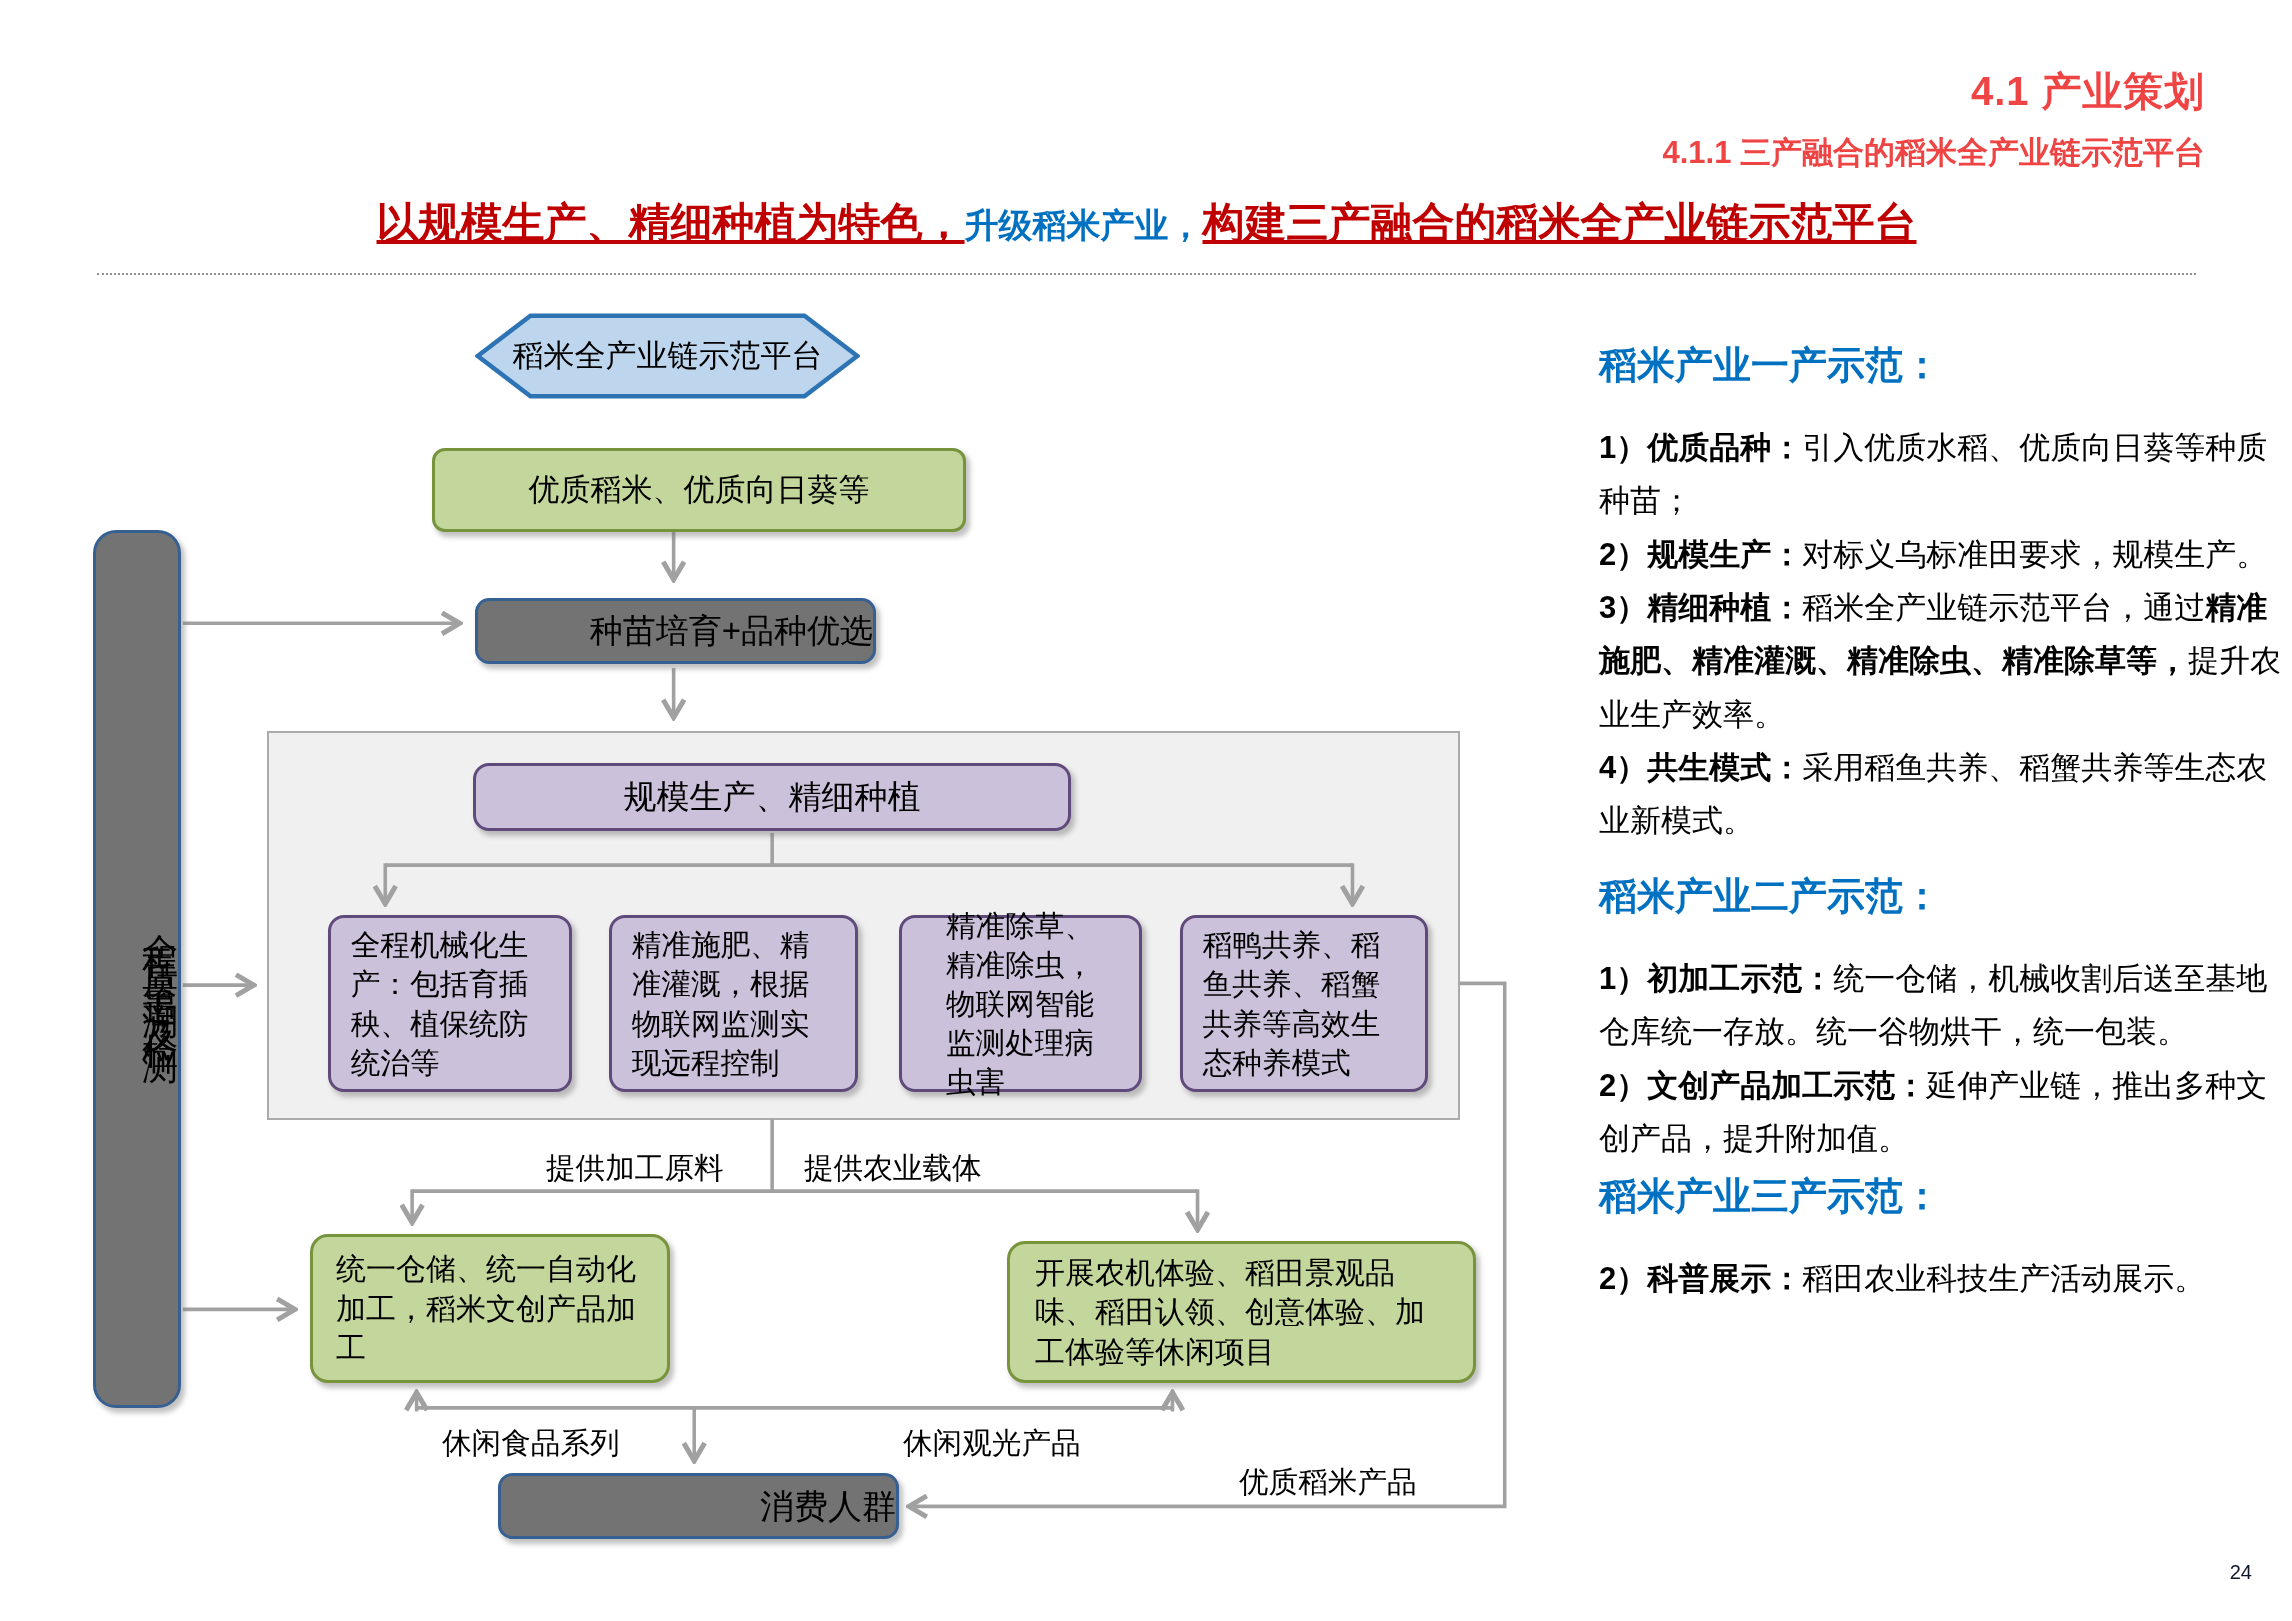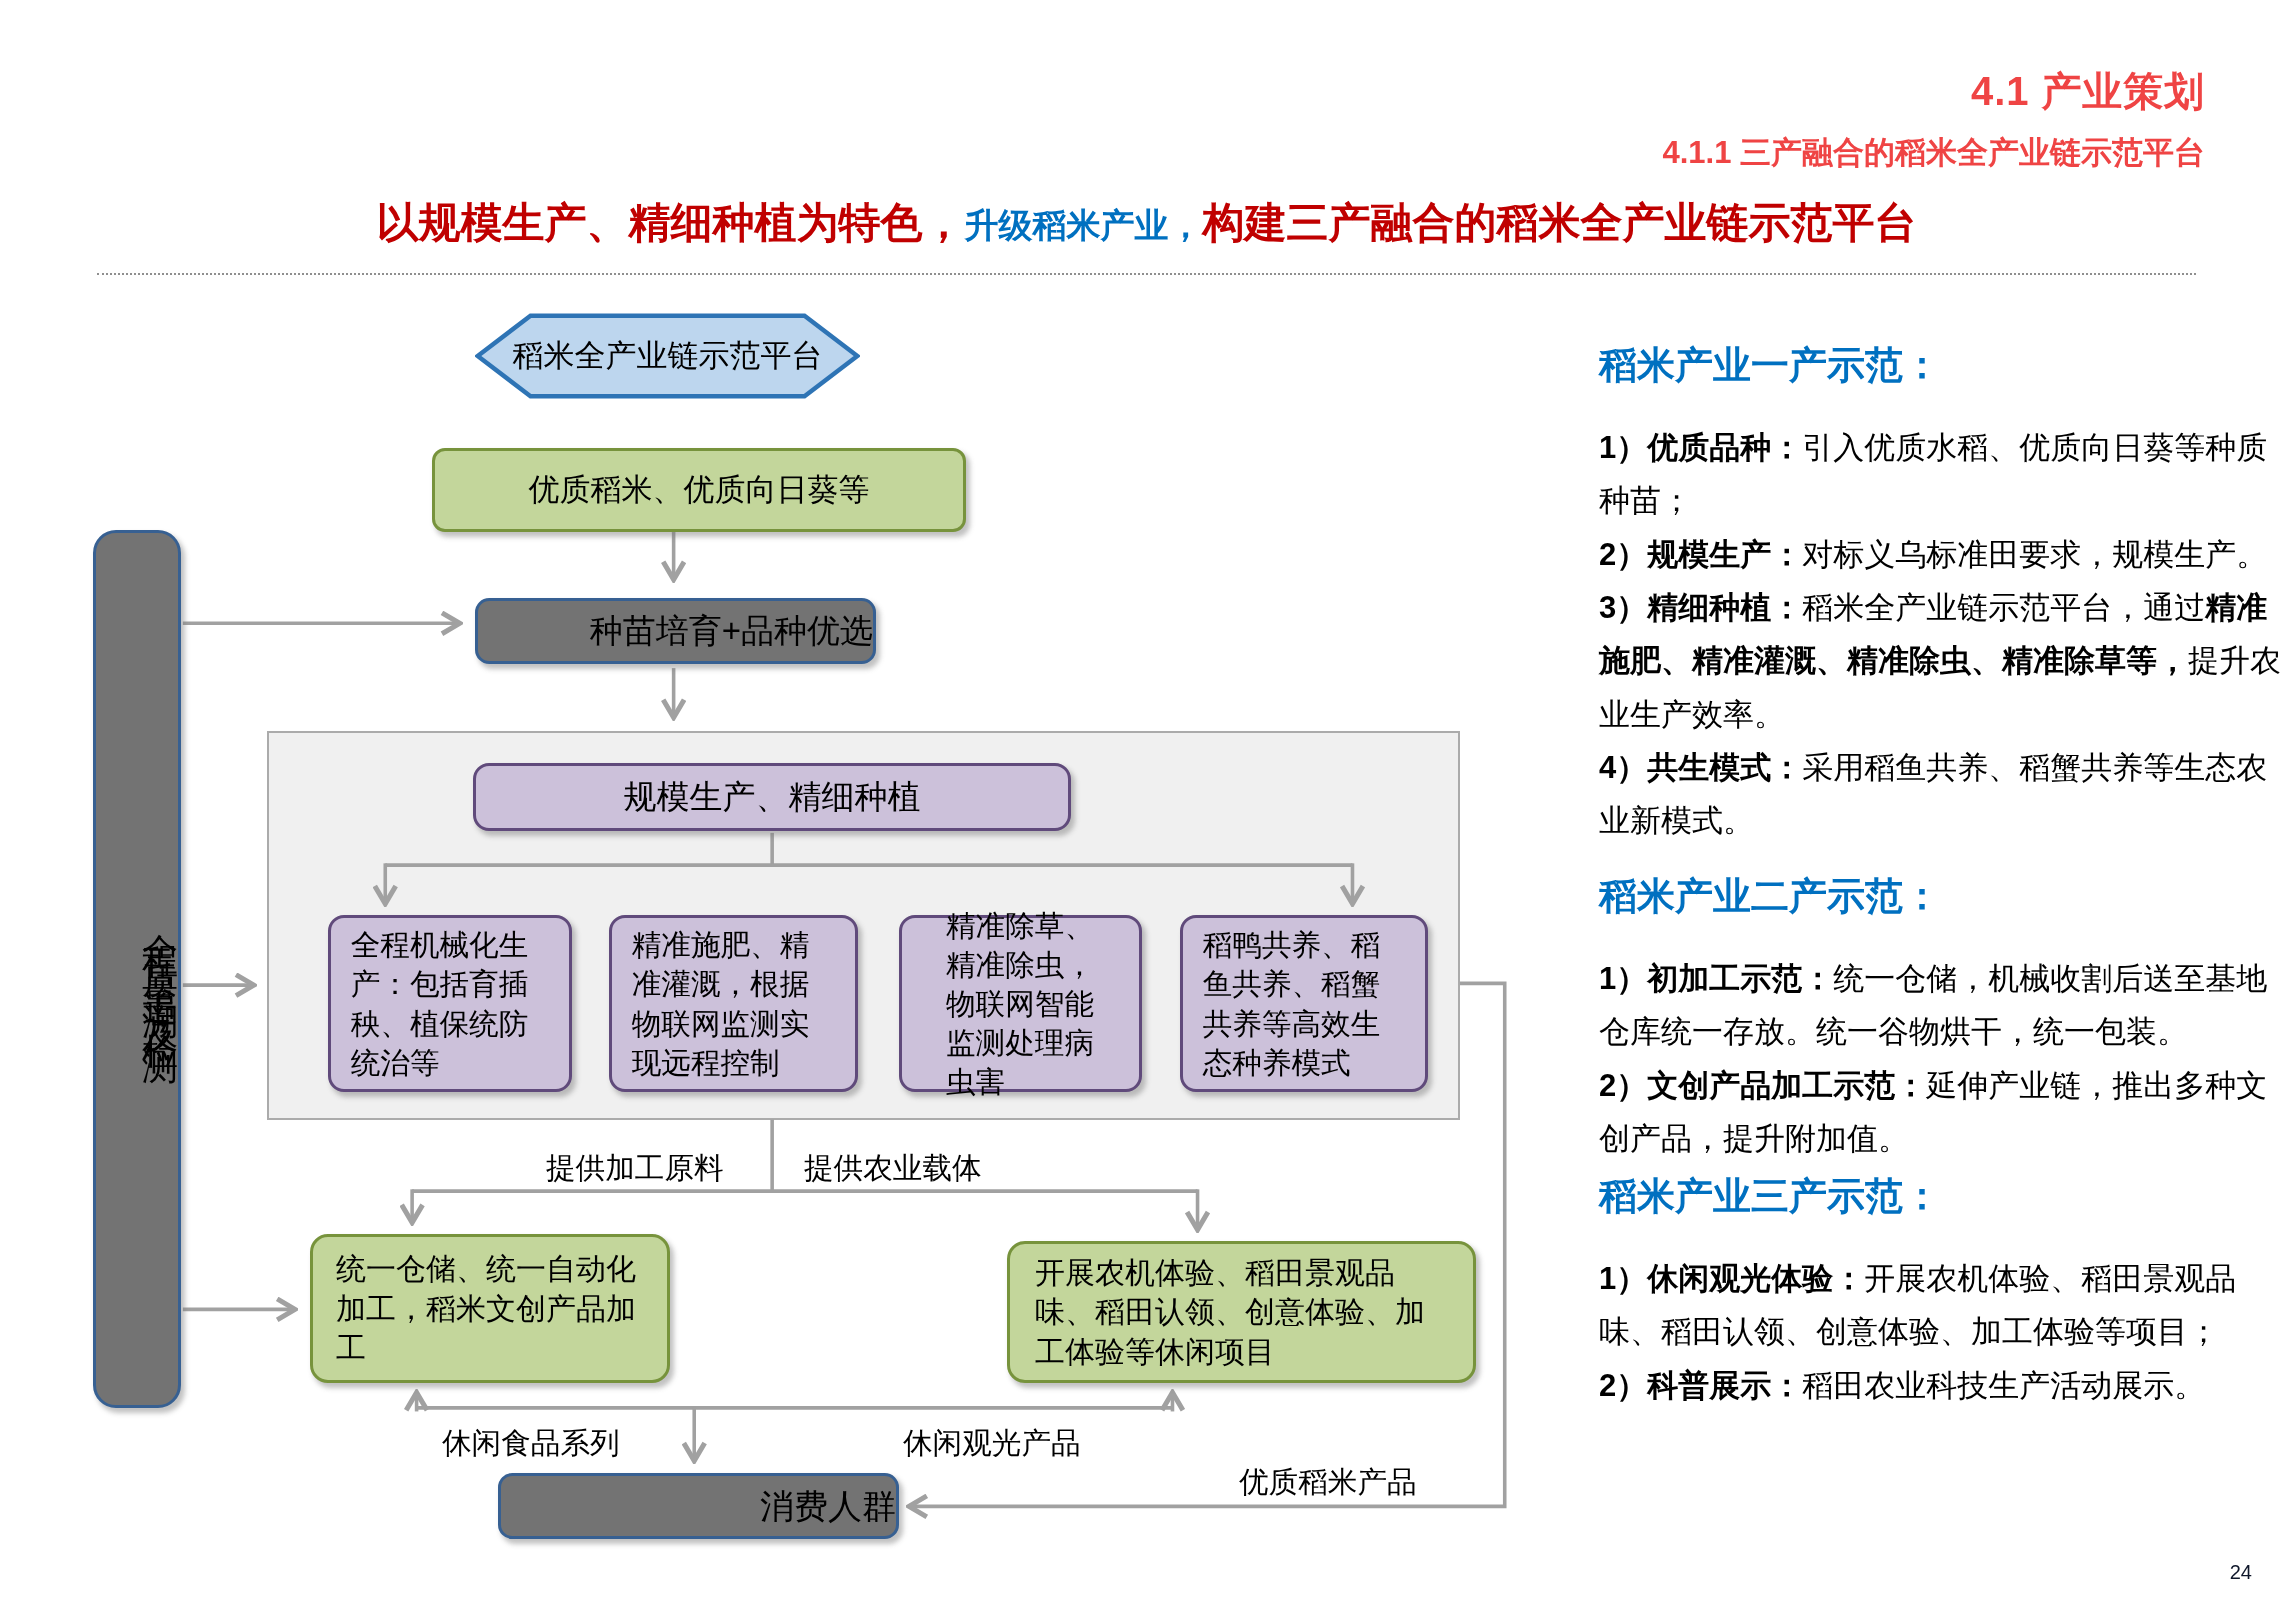--- a/index.html
+++ b/index.html
@@ -6,21 +6,21 @@
   #canvas{position:relative;width:2293px;height:1621px;background:#ffffff;overflow:hidden;
           font-family:"Liberation Sans", sans-serif;color:#000;}
 
   
   #header{position:absolute;right:88px;top:64px;text-align:right;color:#ef4444;z-index:3;}
   #header .h1{font-size:40px;font-weight:bold;letter-spacing:0.9px;}
   #header .h2{font-size:31px;font-weight:bold;margin-top:12.5px;}
 
   
   #main-title{position:absolute;left:0;right:0;top:195px;text-align:center;z-index:3;white-space:nowrap;}
-  .t-red{color:#C00000;font-size:42px;font-weight:bold;}
+  .t-red{color:#C00000;font-size:42px;font-weight:bold;text-decoration:underline;}
   .t-blue{color:#0070C0;font-size:34px;font-weight:bold;}
 
   #separator{position:absolute;left:97px;right:97px;top:273px;border-top:2.7px dotted #8F8F8F;z-index:1;}
 
   
   #connector-layer{position:absolute;left:0;top:0;z-index:1;}
 
   
   #process-container{position:absolute;left:267px;top:731px;width:1193px;height:389px;
       background:#F0F0F0;border:2.7px solid #ABABAB;box-sizing:border-box;z-index:0;}
@@ -180,20 +180,19 @@
   </div>
 
   <div class="panel-section" id="section-2">
     <p class="sec-head">稻米产业二产示范：</p>
     <p class="item"><span class="bold">1）初加工示范：</span><span>统一仓储，机械收割后送至基地仓库统一存放。统一谷物烘干，统一包装。</span><span class="bold"></span><span></span></p>
     <p class="item"><span class="bold">2）文创产品加工示范：</span><span>延伸产业链，推出多种文创产品，提升附加值。</span><span class="bold"></span><span></span></p>
   </div>
 
   <div class="panel-section" id="section-3">
     <p class="sec-head">稻米产业三产示范：</p>
-    <p class="item"><span class="bold">1）休闲观光体验：</span><span>开展农机体验、稻田景观品味、稻田认领、创意体验、加工体验等项目；</span><span class="bold"></span><span></span></p>
     <p class="item"><span class="bold">2）科普展示：</span><span>稻田农业科技生产活动展示。</span><span class="bold"></span><span></span></p>
   </div>
 
   <div id="page-number">24</div>
 
 </div>
 
 
 </body></html>

